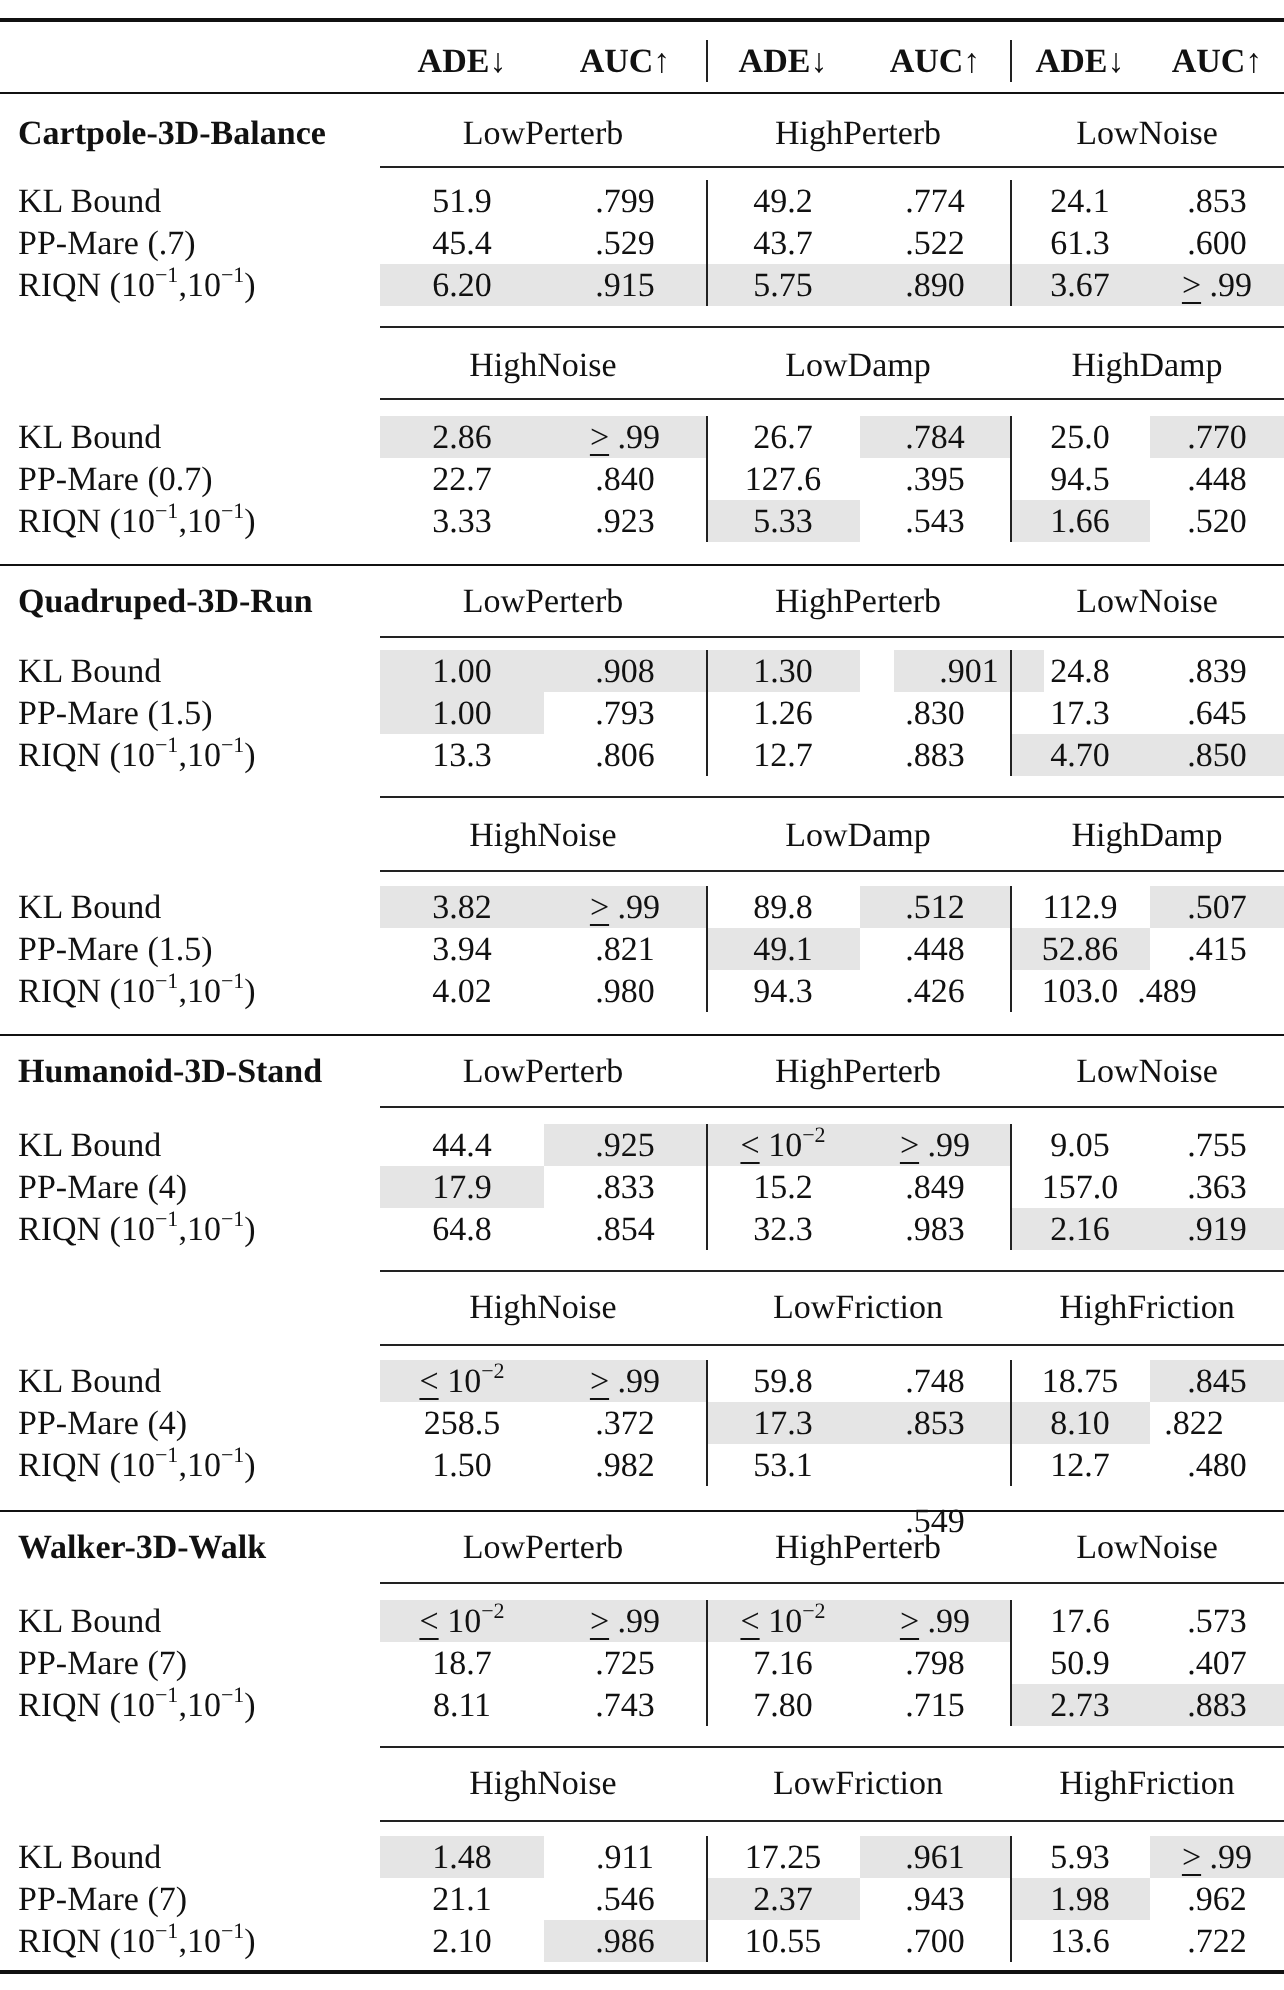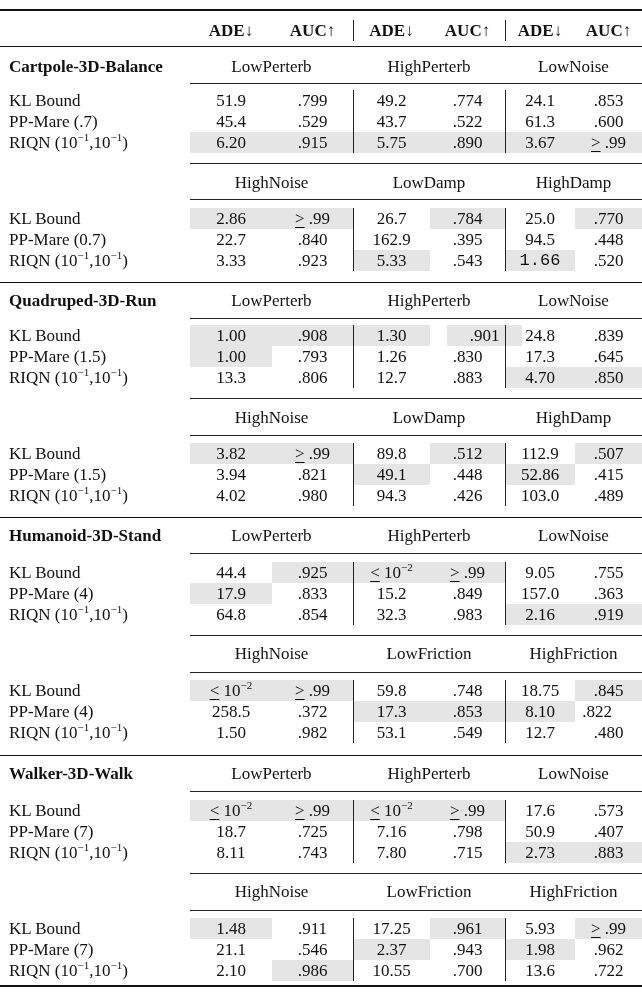--- a/index.html
+++ b/index.html
@@ -84,32 +84,32 @@
       <div class="cell shade" style="left: 272px; width: 81px;"><span class="ge">&gt;</span> .99</div>
       <div class="cell" style="left: 353px; width: 77px;">26.7</div>
       <div class="cell shade" style="left: 430px; width: 75px;">.784</div>
       <div class="cell" style="left: 505px; width: 70px;">25.0</div>
       <div class="cell shade" style="left: 575px; width: 67px;">.770</div>
     </div>
     <div class="row" style="top: 229px;">
       <div class="lbl">PP-Mare (0.7)</div>
       <div class="cell" style="left: 190px; width: 82px;">22.7</div>
       <div class="cell" style="left: 272px; width: 81px;">.840</div>
-      <div class="cell" style="left: 353px; width: 77px;">162.9</div>
+      <div class="cell" style="left: 353px; width: 77px;">127.6</div>
       <div class="cell" style="left: 430px; width: 75px;">.395</div>
       <div class="cell" style="left: 505px; width: 70px;">94.5</div>
       <div class="cell" style="left: 575px; width: 67px;">.448</div>
     </div>
     <div class="row" style="top: 250px;">
       <div class="lbl">RIQN (10<sup>−1</sup>,10<sup>−1</sup>)</div>
       <div class="cell" style="left: 190px; width: 82px;">3.33</div>
       <div class="cell" style="left: 272px; width: 81px;">.923</div>
       <div class="cell shade" style="left: 353px; width: 77px;">5.33</div>
       <div class="cell" style="left: 430px; width: 75px;">.543</div>
-      <div class="cell shade" style="left: 505px; width: 70px; font-family: Liberation Mono, monospace;">1.66</div>
+      <div class="cell shade" style="left: 505px; width: 70px;">1.66</div>
       <div class="cell" style="left: 575px; width: 67px;">.520</div>
     </div>
     <div class="vline" style="left: 353px; top: 208px; height: 63px;"></div>
     <div class="vline" style="left: 505px; top: 208px; height: 63px;"></div>
     <div class="rule mid" style="top: 282px;"></div>
     <div class="row" style="top: 290px;">
       <div class="lbl title">Quadruped-3D-Run</div>
     </div>
     <div class="grp" style="top: 290px; left: 190px; width: 163px;">LowPerterb</div>
     <div class="grp" style="top: 290px; left: 353px; width: 152px;">HighPerterb</div>
@@ -167,21 +167,21 @@
       <div class="cell shade" style="left: 505px; width: 70px;">52.86</div>
       <div class="cell" style="left: 575px; width: 67px;">.415</div>
     </div>
     <div class="row" style="top: 485px;">
       <div class="lbl">RIQN (10<sup>−1</sup>,10<sup>−1</sup>)</div>
       <div class="cell" style="left: 190px; width: 82px;">4.02</div>
       <div class="cell" style="left: 272px; width: 81px;">.980</div>
       <div class="cell" style="left: 353px; width: 77px;">94.3</div>
       <div class="cell" style="left: 430px; width: 75px;">.426</div>
       <div class="cell" style="left: 505px; width: 70px;">103.0</div>
-      <div class="cell" style="left: 575px; width: 67px;">.489</div>
+      <div class="cell" style="left: 550px; width: 67px;">.489</div>
     </div>
     <div class="vline" style="left: 353px; top: 443px; height: 63px;"></div>
     <div class="vline" style="left: 505px; top: 443px; height: 63px;"></div>
     <div class="rule mid" style="top: 517px;"></div>
     <div class="row" style="top: 525px;">
       <div class="lbl title">Humanoid-3D-Stand</div>
     </div>
     <div class="grp" style="top: 525px; left: 190px; width: 163px;">LowPerterb</div>
     <div class="grp" style="top: 525px; left: 353px; width: 152px;">HighPerterb</div>
     <div class="grp" style="top: 525px; left: 505px; width: 137px;">LowNoise</div>
@@ -236,21 +236,21 @@
       <div class="cell shade" style="left: 353px; width: 77px;">17.3</div>
       <div class="cell shade" style="left: 430px; width: 75px;">.853</div>
       <div class="cell shade" style="left: 505px; width: 70px;">8.10</div>
       <div class="cell" style="left: 575px; width: 44px;">.822</div>
     </div>
     <div class="row" style="top: 722px;">
       <div class="lbl">RIQN (10<sup>−1</sup>,10<sup>−1</sup>)</div>
       <div class="cell" style="left: 190px; width: 82px;">1.50</div>
       <div class="cell" style="left: 272px; width: 81px;">.982</div>
       <div class="cell" style="left: 353px; width: 77px;">53.1</div>
-      <div class="cell" style="left: 430px; width: 75px;">.549</div>
+      <div class="cell" style="left: 430px; width: 75px; margin-top: 28px;">.549</div>
       <div class="cell" style="left: 505px; width: 70px;">12.7</div>
       <div class="cell" style="left: 575px; width: 67px;">.480</div>
     </div>
     <div class="vline" style="left: 353px; top: 680px; height: 63px;"></div>
     <div class="vline" style="left: 505px; top: 680px; height: 63px;"></div>
     <div class="rule mid" style="top: 755px;"></div>
     <div class="row" style="top: 763px;">
       <div class="lbl title">Walker-3D-Walk</div>
     </div>
     <div class="grp" style="top: 763px; left: 190px; width: 163px;">LowPerterb</div>

